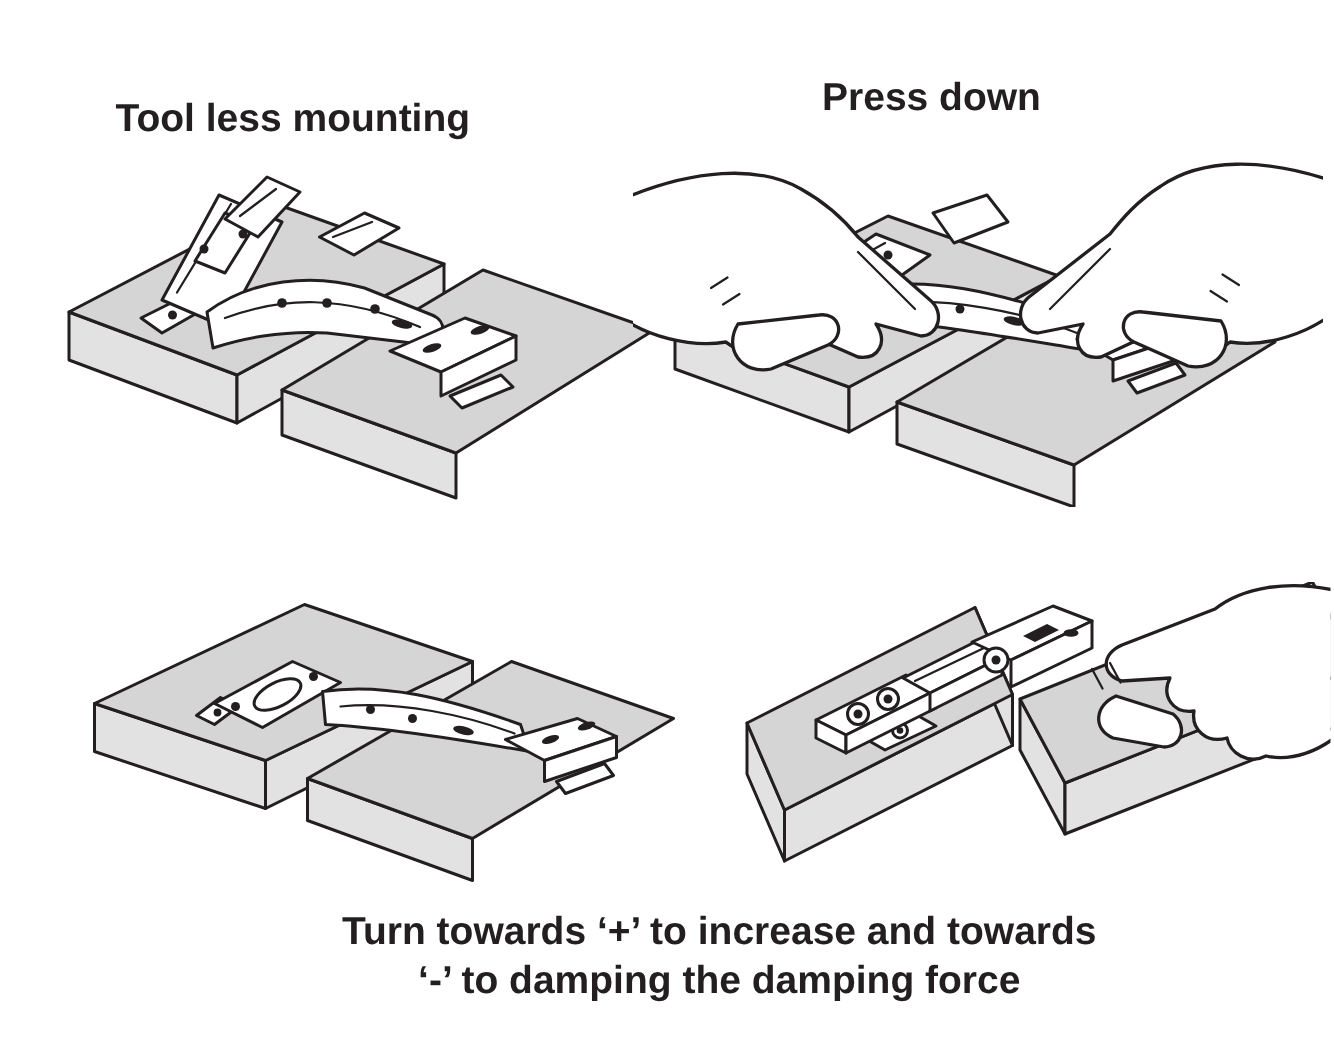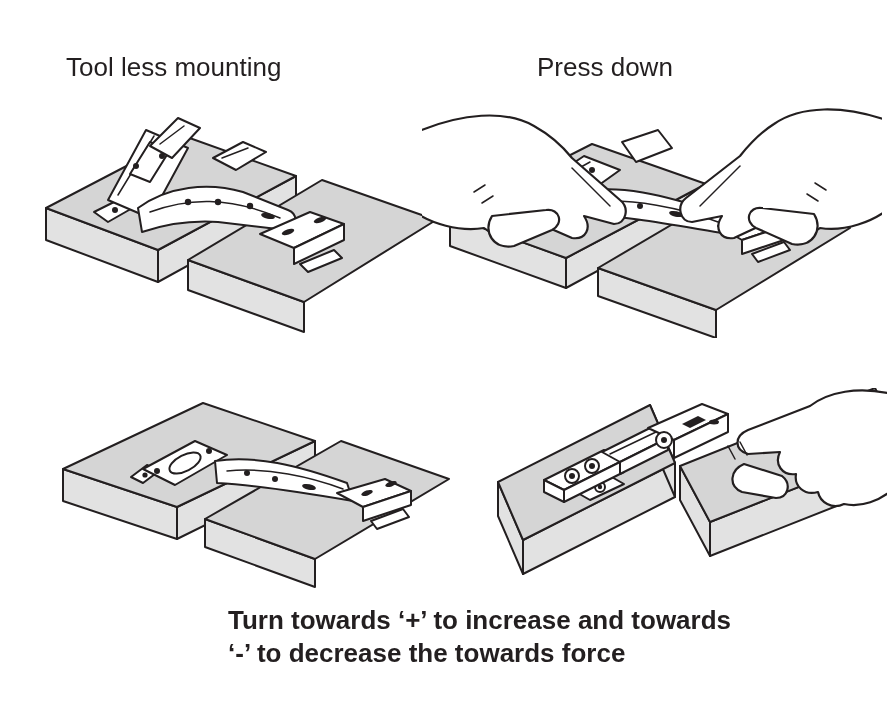--- a/index.html
+++ b/index.html
@@ -14,38 +14,39 @@
   .sheet{
     position:relative;
     width:889px;height:709px;
     background:var(--background);
     overflow:hidden;
     font-family:"Liberation Sans", sans-serif;
     color:var(--text);
   }
   .title{
     position:absolute;
-    margin:1px;
+    margin:12px;
     font-size:26px;
-    font-weight:400;
+    font-weight:700;
     line-height:33px;
     letter-spacing:0;
     color:var(--text);
   }
   .t1{left:65px;top:50px;}
-  .t2{left:536px;top:50px;}
+  .t2{left:536px;top:36px;}
   .t3{left:472px;top:342px;width:300px;}
   .caption{
     position:absolute;
     left:228px;top:604px;
     margin:0;
     font-size:26px;
     font-weight:700;
     line-height:33px;
     color:var(--text);
+    text-align:center;
   }
   figure.fig{position:absolute;margin:0;padding:0;}
   .figA{left:38px;top:100px;width:400px;height:235px;}
   .figB{left:422px;top:98px;width:460px;height:240px;}
   .figC{left:55px;top:383px;width:395px;height:210px;}
   .figD{left:492px;top:388px;width:395px;height:205px;}
   svg{display:block;}
   .face-top{fill:var(--board-top);stroke:var(--line-art);stroke-width:2;stroke-linejoin:round;}
   .face-side{fill:var(--board-side);stroke:var(--line-art);stroke-width:2;stroke-linejoin:round;}
   .part{fill:var(--part-fill);stroke:var(--line-art);stroke-width:2;stroke-linejoin:round;}
@@ -203,16 +204,16 @@
       <g>
         <path class="hand" d="M400,6 C366,-2 336,4 318,18 L256,42 C242,48 242,62 256,66 L288,64 C282,76 290,88 304,86 C302,98 312,108 326,104 C328,114 340,122 352,116 C370,120 388,112 400,102 Z"></path>
         <path class="hand" d="M252,76 C238,82 236,98 250,104 L284,110 C296,110 300,96 290,88 Z"></path>
         <path class="ln" d="M236,58 l7,13 M248,54 l7,13"></path>
       </g>
     </svg>
   </figure>
 
   <p class="caption">
     <span>Turn towards ‘+’ to increase and towards</span><br>
-    <span>‘-’ to decrease the towards force</span>
+    <span>‘-’ to damping the damping force</span>
   </p>
 
 </div>
 
 </body></html>

